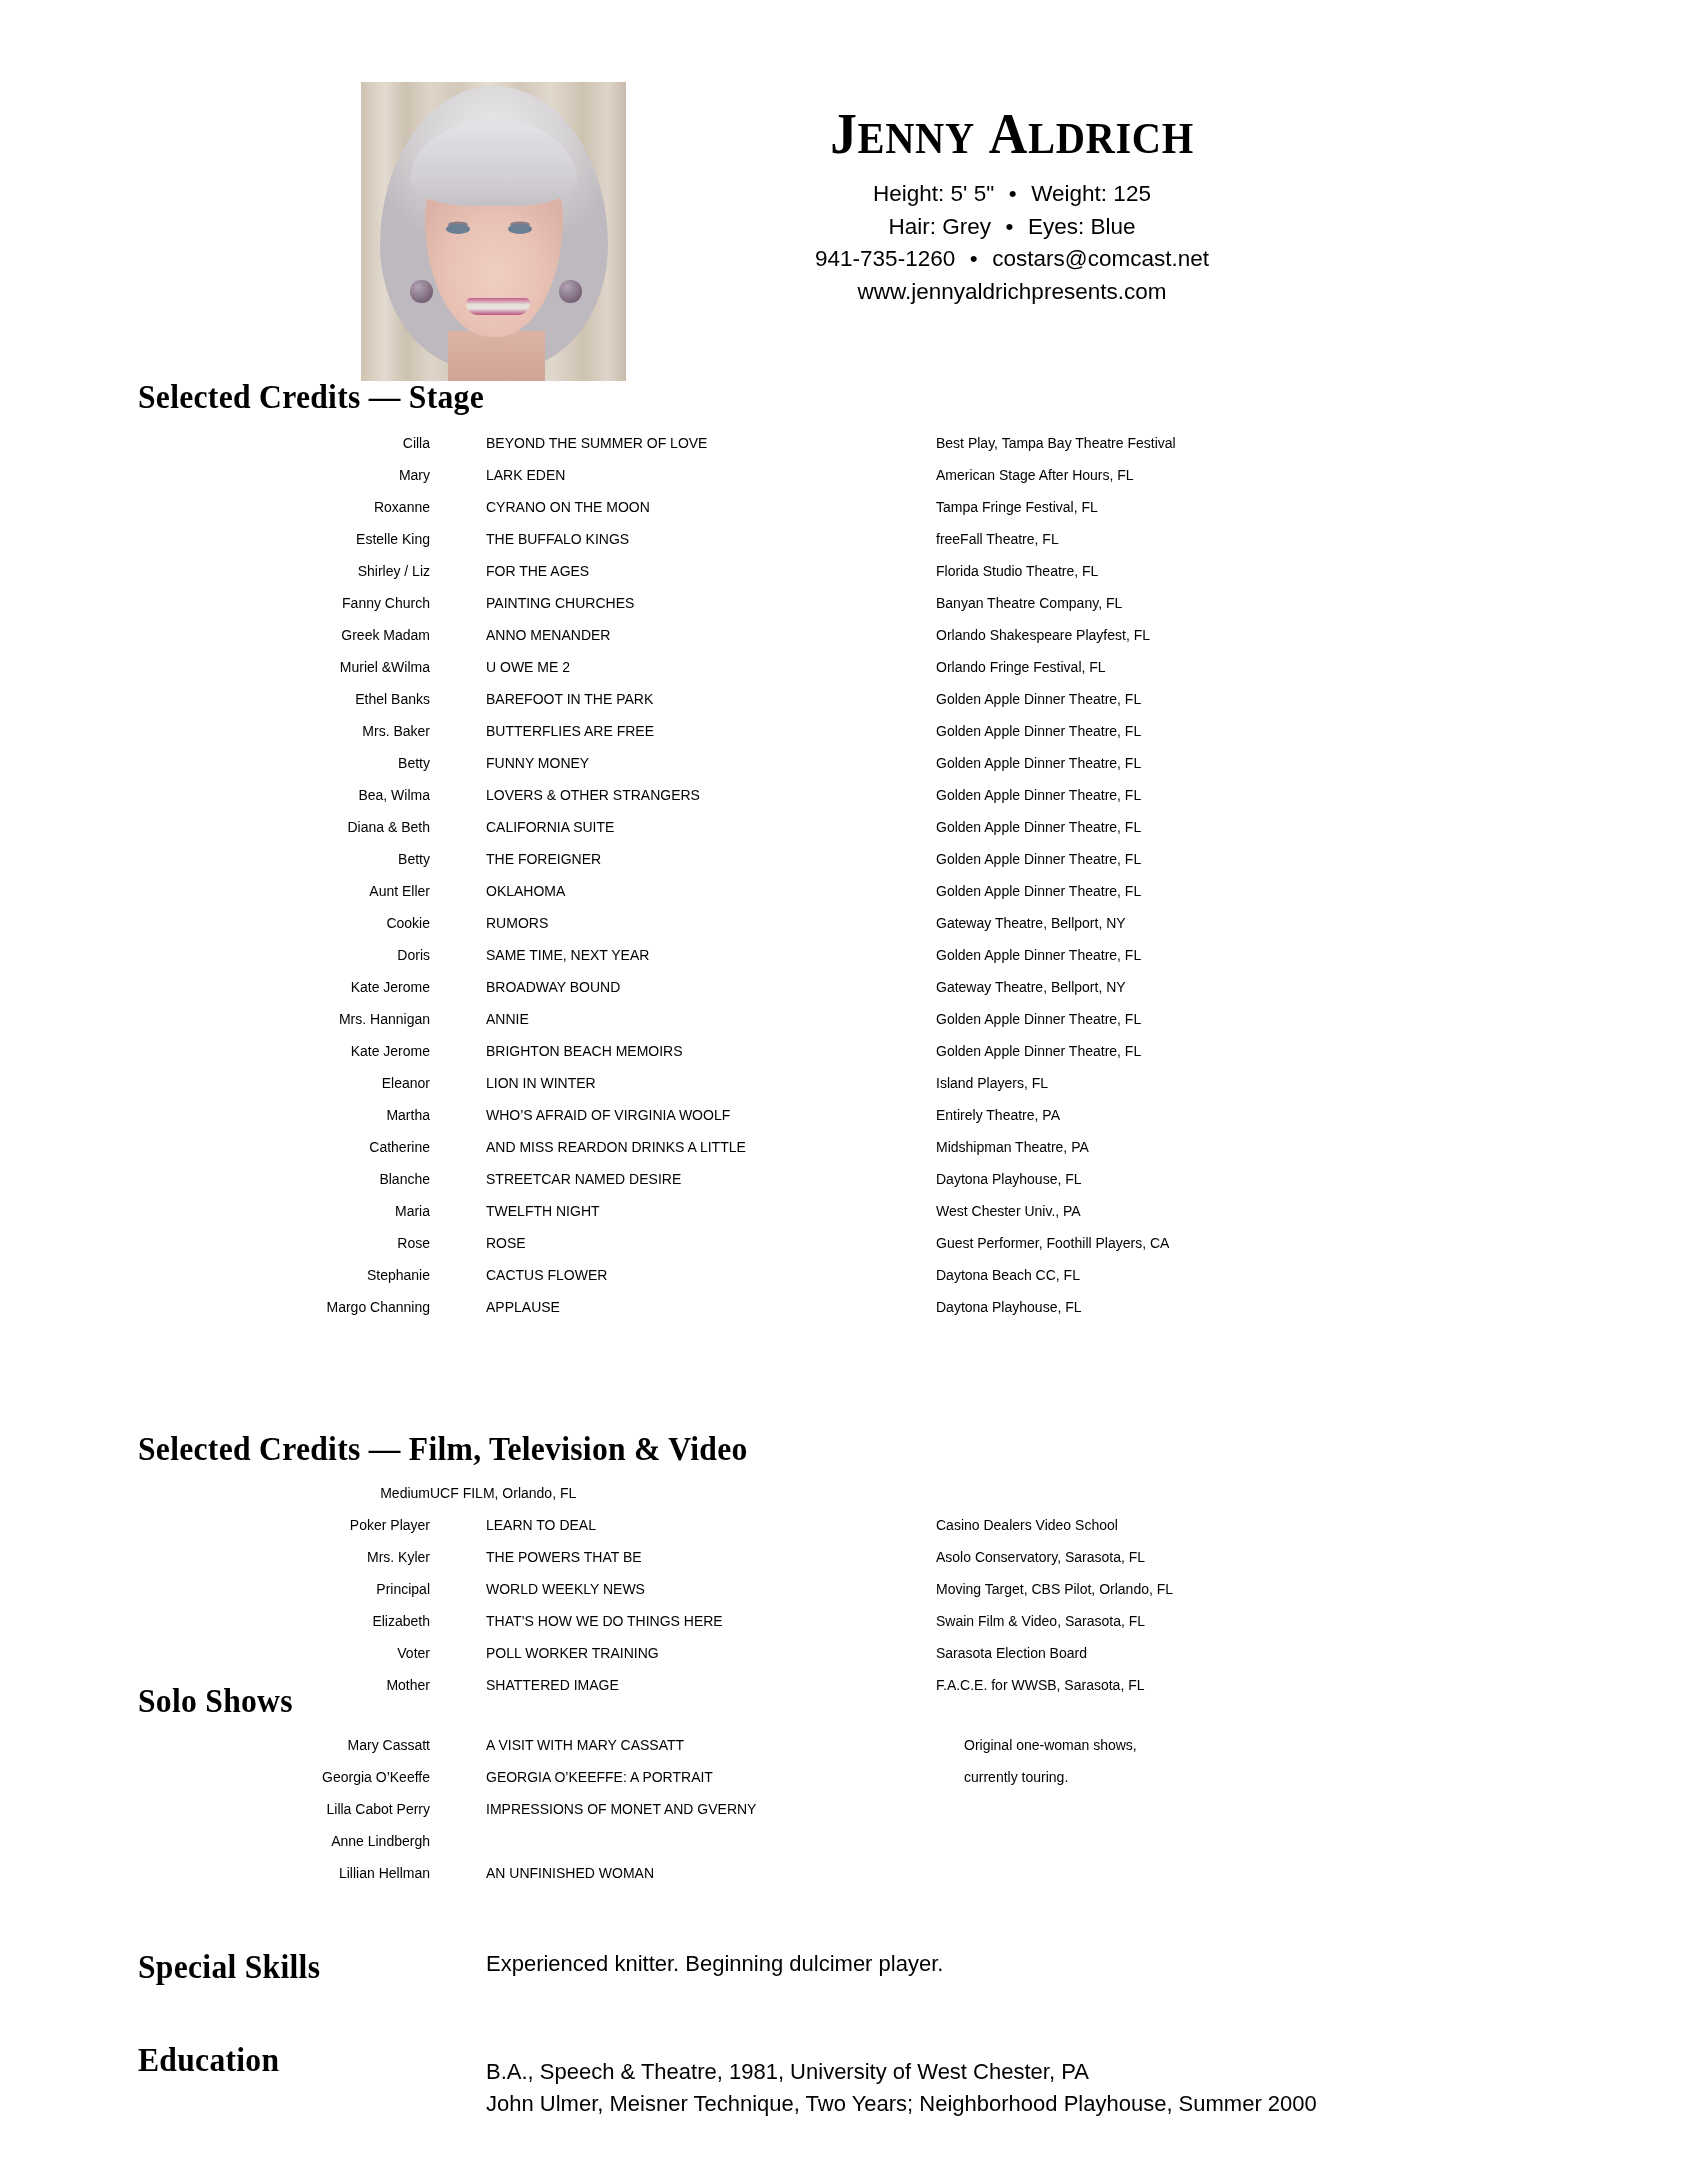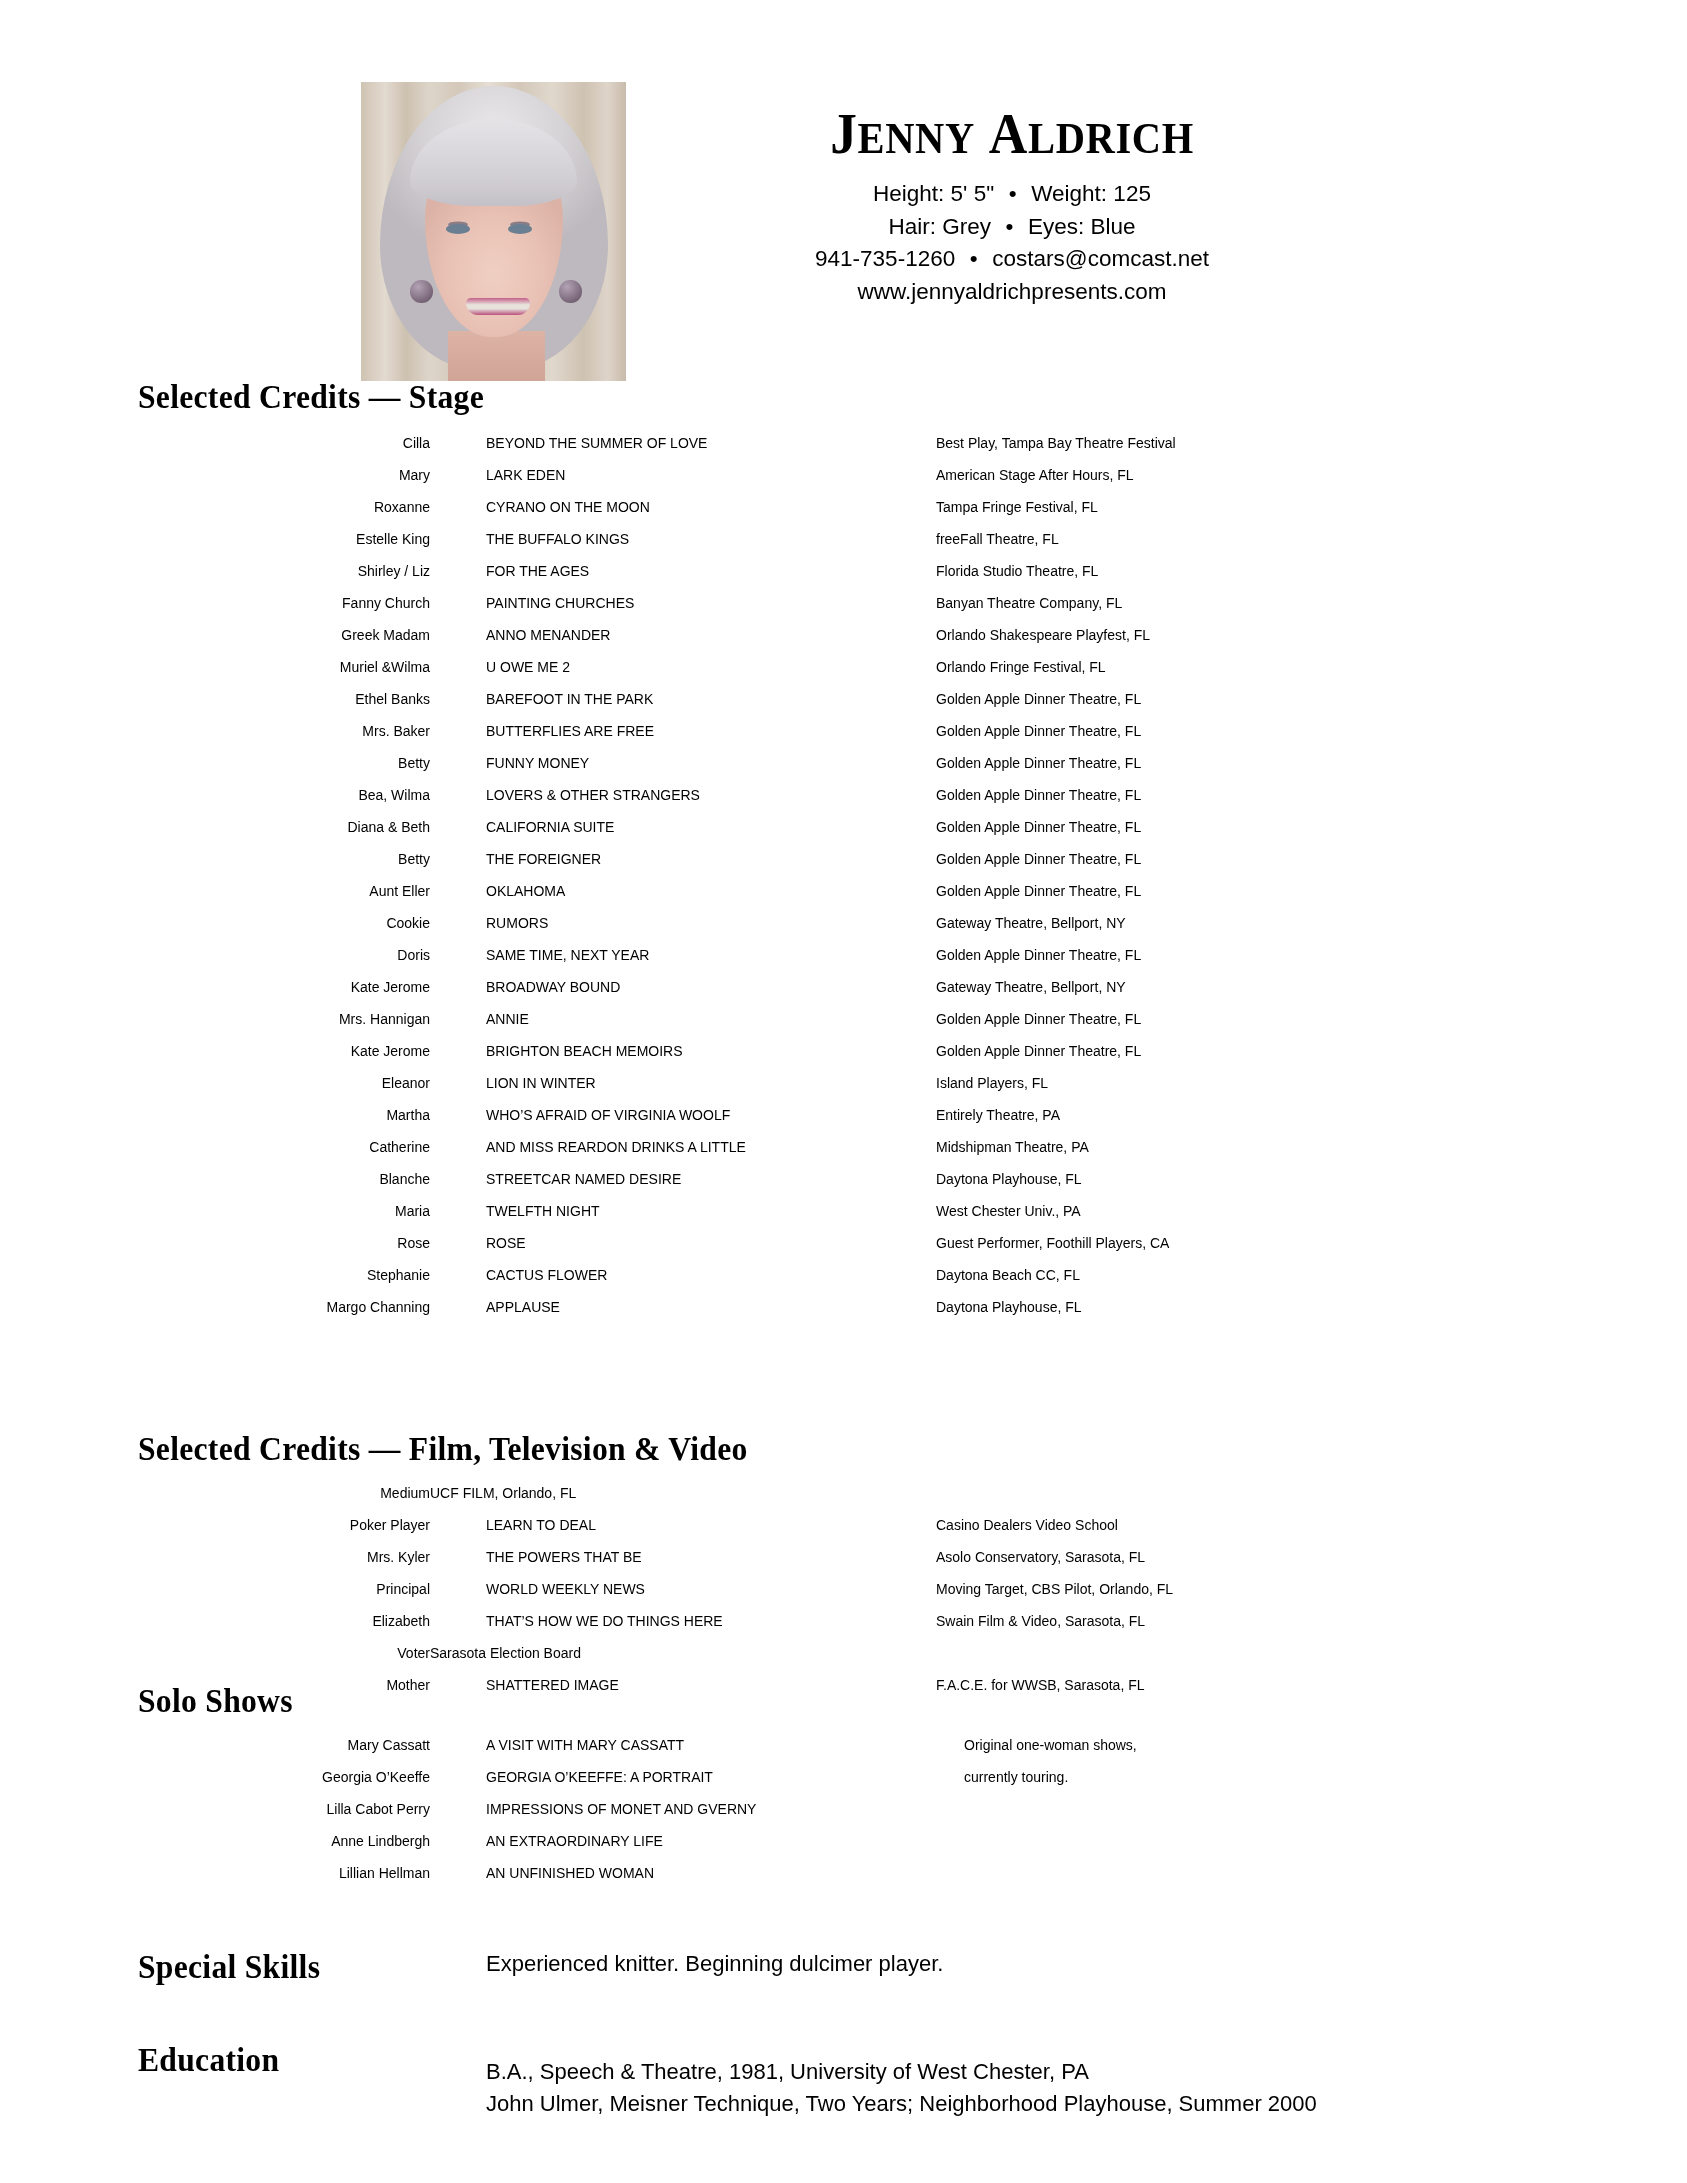--- a/index.html
+++ b/index.html
@@ -396,20 +396,21 @@
       <div class="c-title">WORLD WEEKLY NEWS</div>
       <div class="c-venue">Moving Target, CBS Pilot, Orlando, FL</div>
     </div>
     <div class="credit-row">
       <div class="c-role">Elizabeth</div>
       <div class="c-title">THAT’S HOW WE DO THINGS HERE</div>
       <div class="c-venue">Swain Film &amp; Video, Sarasota, FL</div>
     </div>
     <div class="credit-row">
       <div class="c-role">Voter</div>
+      <div class="c-title">POLL WORKER TRAINING</div>
       <div class="c-venue">Sarasota Election Board</div>
     </div>
     <div class="credit-row">
       <div class="c-role">Mother</div>
       <div class="c-title">SHATTERED IMAGE</div>
       <div class="c-venue">F.A.C.E. for WWSB, Sarasota, FL</div>
     </div>
   </div>
 
 <div class="section-heading sec-solo">Solo Shows</div>
@@ -424,21 +425,20 @@
       <div class="c-title">GEORGIA O’KEEFFE: A PORTRAIT</div>
       <div class="c-venue">currently touring.</div>
     </div>
     <div class="credit-row">
       <div class="c-role">Lilla Cabot Perry</div>
       <div class="c-title">IMPRESSIONS OF MONET AND GVERNY</div>
       <div class="c-venue"></div>
     </div>
     <div class="credit-row">
       <div class="c-role">Anne Lindbergh</div>
-      <div class="c-title">AN EXTRAORDINARY LIFE</div>
       <div class="c-venue"></div>
     </div>
     <div class="credit-row">
       <div class="c-role">Lillian Hellman</div>
       <div class="c-title">AN UNFINISHED WOMAN</div>
       <div class="c-venue"></div>
     </div>
   </div>
 
 <div class="section-heading sec-skills">Special Skills</div>

